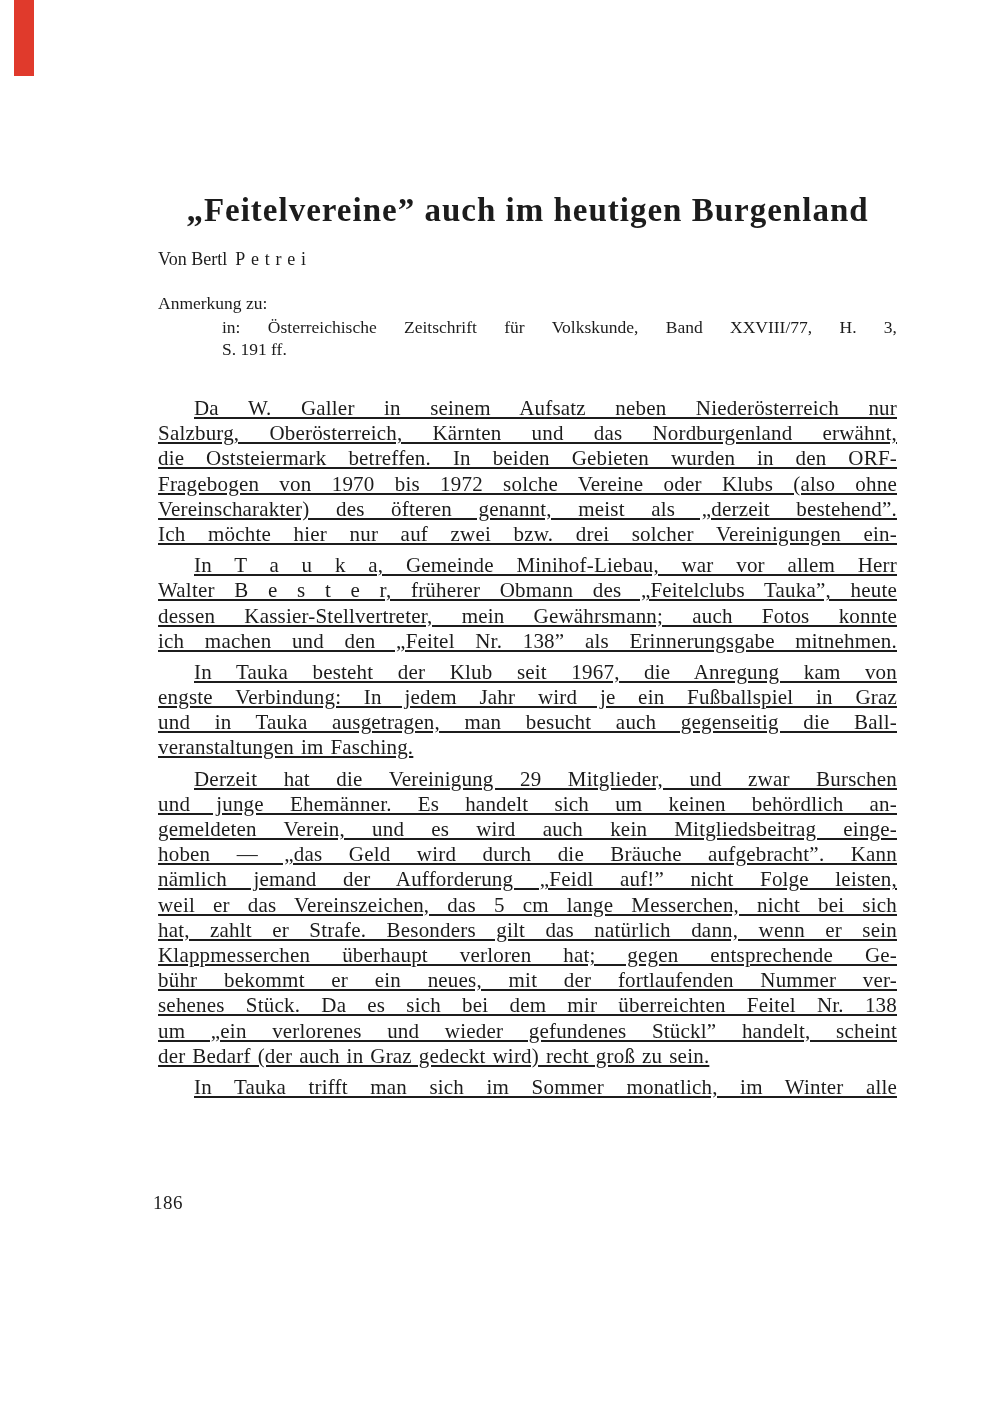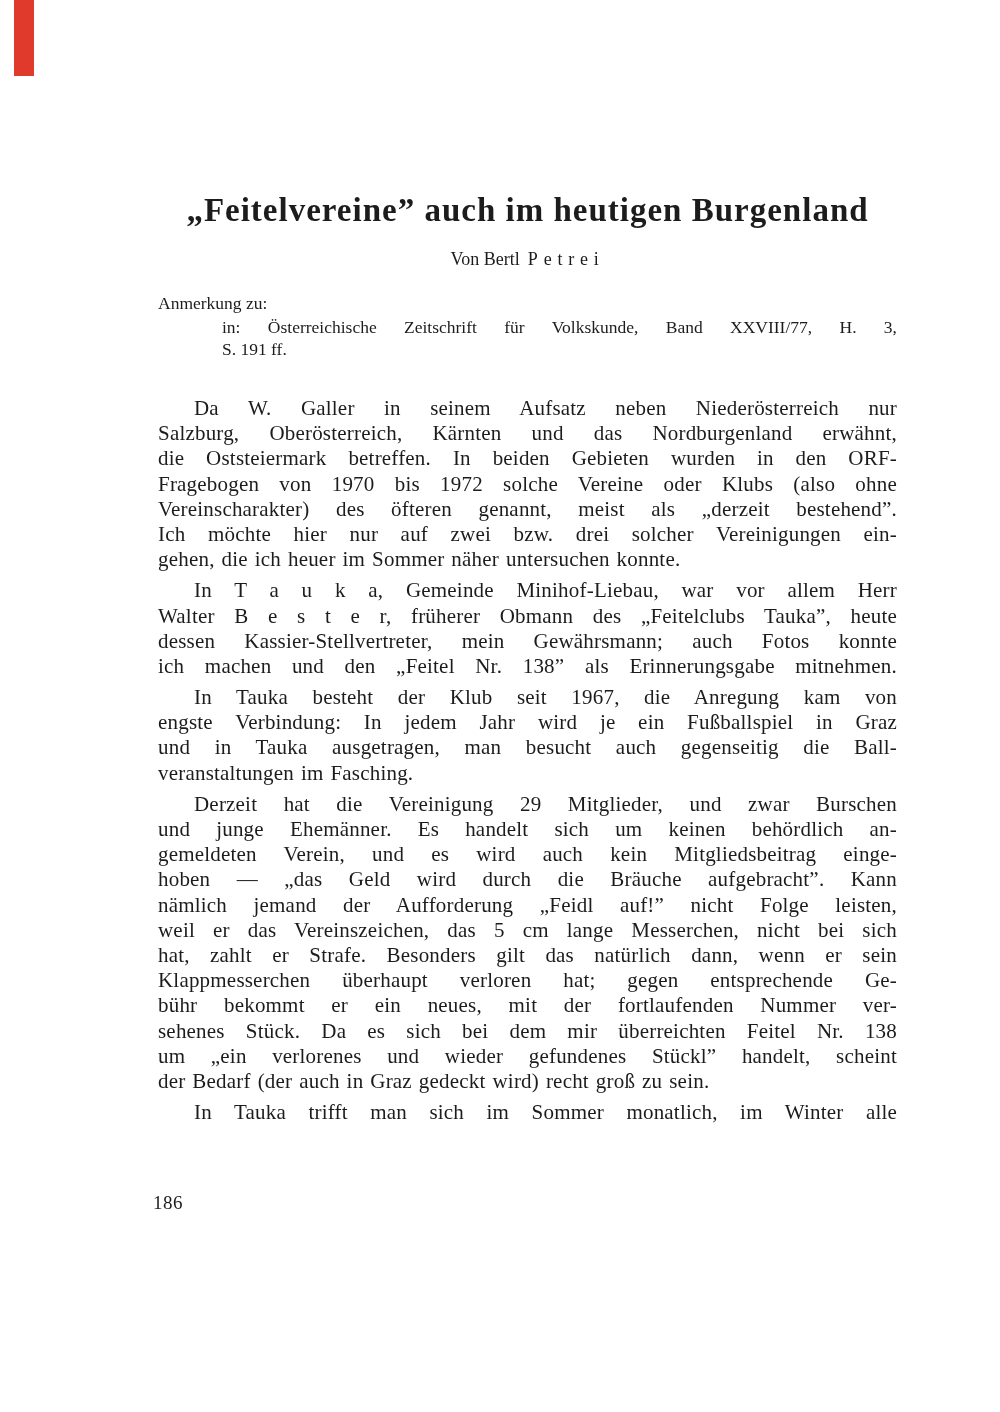--- a/index.html
+++ b/index.html
@@ -20,36 +20,36 @@
 
   #title {
     top:192px;
     font-size:33px; font-weight:bold;
     text-align:center; letter-spacing:1px;
     white-space:nowrap;
   }
 
   #byline {
     top:249px;
-    font-size:18px; text-align:center;
+    font-size:18px; text-align:left;
   }
   #byline .author { letter-spacing:0.32em; margin-left:0.45em; }
 
   #note { top:292px; font-size:17.5px; }
   #note .note-label { line-height:22px; margin-bottom:2px; }
   .nline { line-height:22px; text-align:justify; text-align-last:justify; }
   .nline.ind { padding-left:64px; }
   .nline.nj { text-align-last:left; }
 
   #body-text {
     top:396px;
     font-size:21px;
     word-spacing:1.5px; letter-spacing:0.2px;
   }
-  .para { margin-top:6px; }
+  .para { margin-top:6px;text-decoration:underline; }
   .para:first-child { margin-top:0; }
   .line {
     line-height:25.2px; height:25.2px;
     text-align:justify; text-align-last:justify;
   }
   .line.nj { text-align-last:left; }
   .line.ind { text-indent:36px; }
 
   #page-number {
     position:absolute; left:153px; top:1192px;
@@ -76,21 +76,20 @@
 </div>
 
 <div id="body-text" class="col">
     <div class="para">
       <div class="line ind">Da W. Galler in seinem Aufsatz neben Niederösterreich nur</div>
       <div class="line">Salzburg, Oberösterreich, Kärnten und das Nordburgenland erwähnt,</div>
       <div class="line">die Oststeiermark betreffen. In beiden Gebieten wurden in den ORF-</div>
       <div class="line">Fragebogen von 1970 bis 1972 solche Vereine oder Klubs (also ohne</div>
       <div class="line">Vereinscharakter) des öfteren genannt, meist als „derzeit bestehend”.</div>
       <div class="line">Ich möchte hier nur auf zwei bzw. drei solcher Vereinigungen ein-</div>
-      <div class="line nj">gehen, die ich heuer im Sommer näher untersuchen konnte.</div>
     </div>
     <div class="para">
       <div class="line ind">In T a u k a, Gemeinde Minihof-Liebau, war vor allem Herr</div>
       <div class="line">Walter B e s t e r, früherer Obmann des „Feitelclubs Tauka”, heute</div>
       <div class="line">dessen Kassier-Stellvertreter, mein Gewährsmann; auch Fotos konnte</div>
       <div class="line">ich machen und den „Feitel Nr. 138” als Erinnerungsgabe mitnehmen.</div>
     </div>
     <div class="para">
       <div class="line ind">In Tauka besteht der Klub seit 1967, die Anregung kam von</div>
       <div class="line">engste Verbindung: In jedem Jahr wird je ein Fußballspiel in Graz</div>

